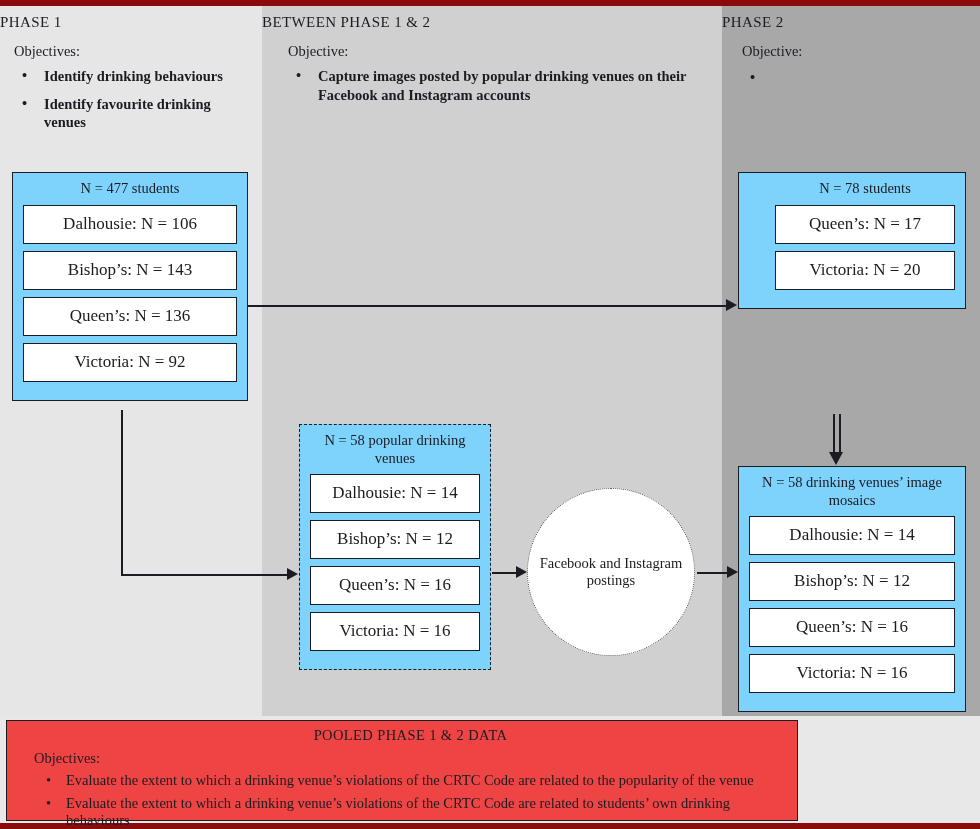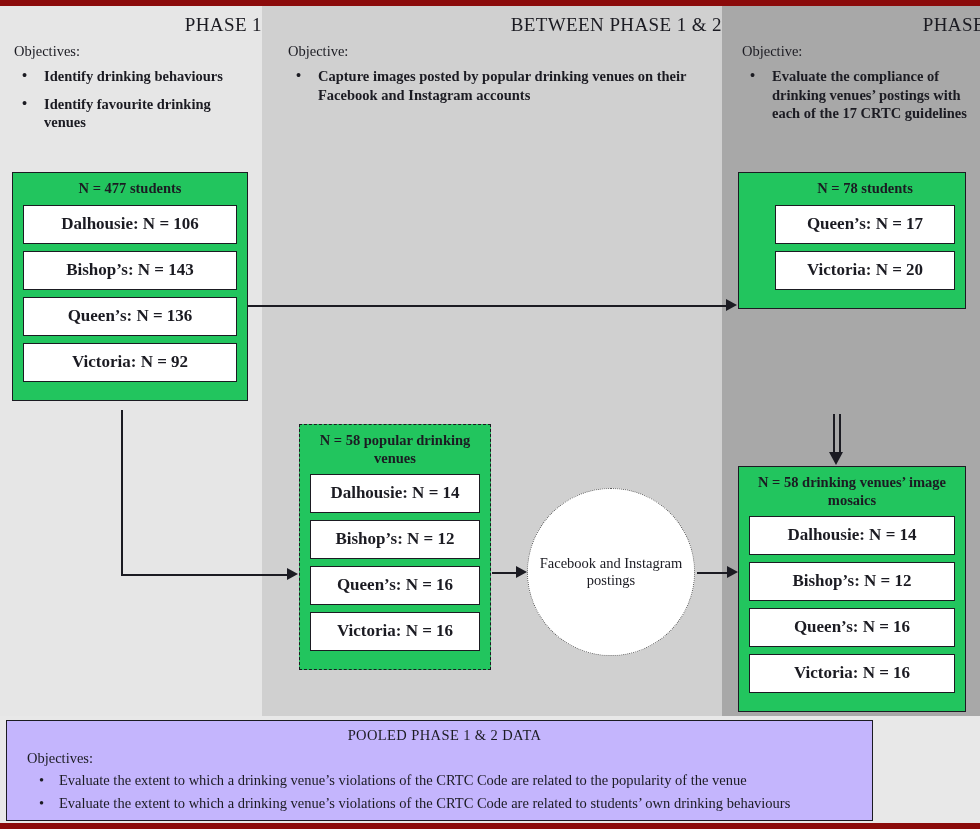--- a/index.html
+++ b/index.html
@@ -41,22 +41,22 @@
     top: 6px;
     height: 710px;
   }
   .col-1 { left: 0px;   width: 262px; background: #e6e6e6; }
   .col-2 { left: 262px; width: 460px; background: #d0d0d0; }
   .col-3 { left: 722px; width: 258px; background: #a8a8a8; }
 
   
   .col-header {
     position: absolute;
-    text-align: right;
-    font-size: 19px;
+    text-align: left;
+    font-size: 15px;
     letter-spacing: .4px;
     font-weight: 400;
     color: #1b1b22;
   }
   .ch1 { left: 0px;   top: 14px; width: 262px; }
   .ch2 { left: 262px; top: 14px; width: 460px; }
   .ch3 { left: 722px; top: 14px; width: 278px; }
 
   
   .obj {
@@ -82,25 +82,24 @@
     top: -1px;
     font-weight: bold;
   }
   .obj-1 { left: 14px;  top: 42px;  width: 235px; }
   .obj-2 { left: 288px; top: 42px;  width: 420px; }
   .obj-3 { left: 742px; top: 42px;  width: 230px; }
 
   
   .group {
     position: absolute;
-    background: #22c55e;
+    background: #7dd3fc;
     border: 1.4px solid #1b1b22;
     box-sizing: border-box;
     padding: 7px 10px 9px 10px;
-    font-weight: bold;
   }
   .group.dashed {
     border: 1.6px dashed #1b1b22;
   }
   .group .g-title {
     text-align: center;
     font-size: 14.5px;
     line-height: 1.22;
     margin-bottom: 7px;
   }
@@ -180,26 +179,26 @@
   
   #c5-v1 { left: 833px; top: 414px; height: 40px; }
   #c5-v2 { left: 839px; top: 414px; height: 40px; }
   #c5-arrow { left: 829px; top: 452px; }
 
   
   #pooled {
     position: absolute;
     left: 6px;
     top: 720px;
-    width: 867px;
+    width: 792px;
     height: 101px;
-    background: #c4b5fd;
+    background: #ef4444;
     border: 1.6px solid #1b1b22;
     box-sizing: border-box;
-    padding: 6px 10px 0 20px;
+    padding: 6px 10px 0 27px;
   }
   #pooled .p-title {
     text-align: center;
     font-size: 14.5px;
     letter-spacing: .4px;
     margin-bottom: 6px;
   }
   #pooled .p-objtitle {
     font-size: 14.5px;
     margin-bottom: 5px;
@@ -251,21 +250,20 @@
         <span>Capture images posted by popular drinking venues on their Facebook and Instagram accounts</span>
       </li>
     </ul>
   </div>
 
   <div class="obj obj-3">
     <div class="obj-title">Objective:</div>
     <ul>
       <li>
         <span class="bullet">•</span>
-        <span>Evaluate the compliance of drinking venues’ postings with each of the 17 CRTC guidelines</span>
       </li>
     </ul>
   </div>
 
   <div class="group" id="grp-phase1">
     <div class="g-title">N = 477 students</div>
     <div class="subbox">Dalhousie: N = 106</div>
     <div class="subbox">Bishop’s: N = 143</div>
     <div class="subbox">Queen’s: N = 136</div>
     <div class="subbox">Victoria: N = 92</div>

